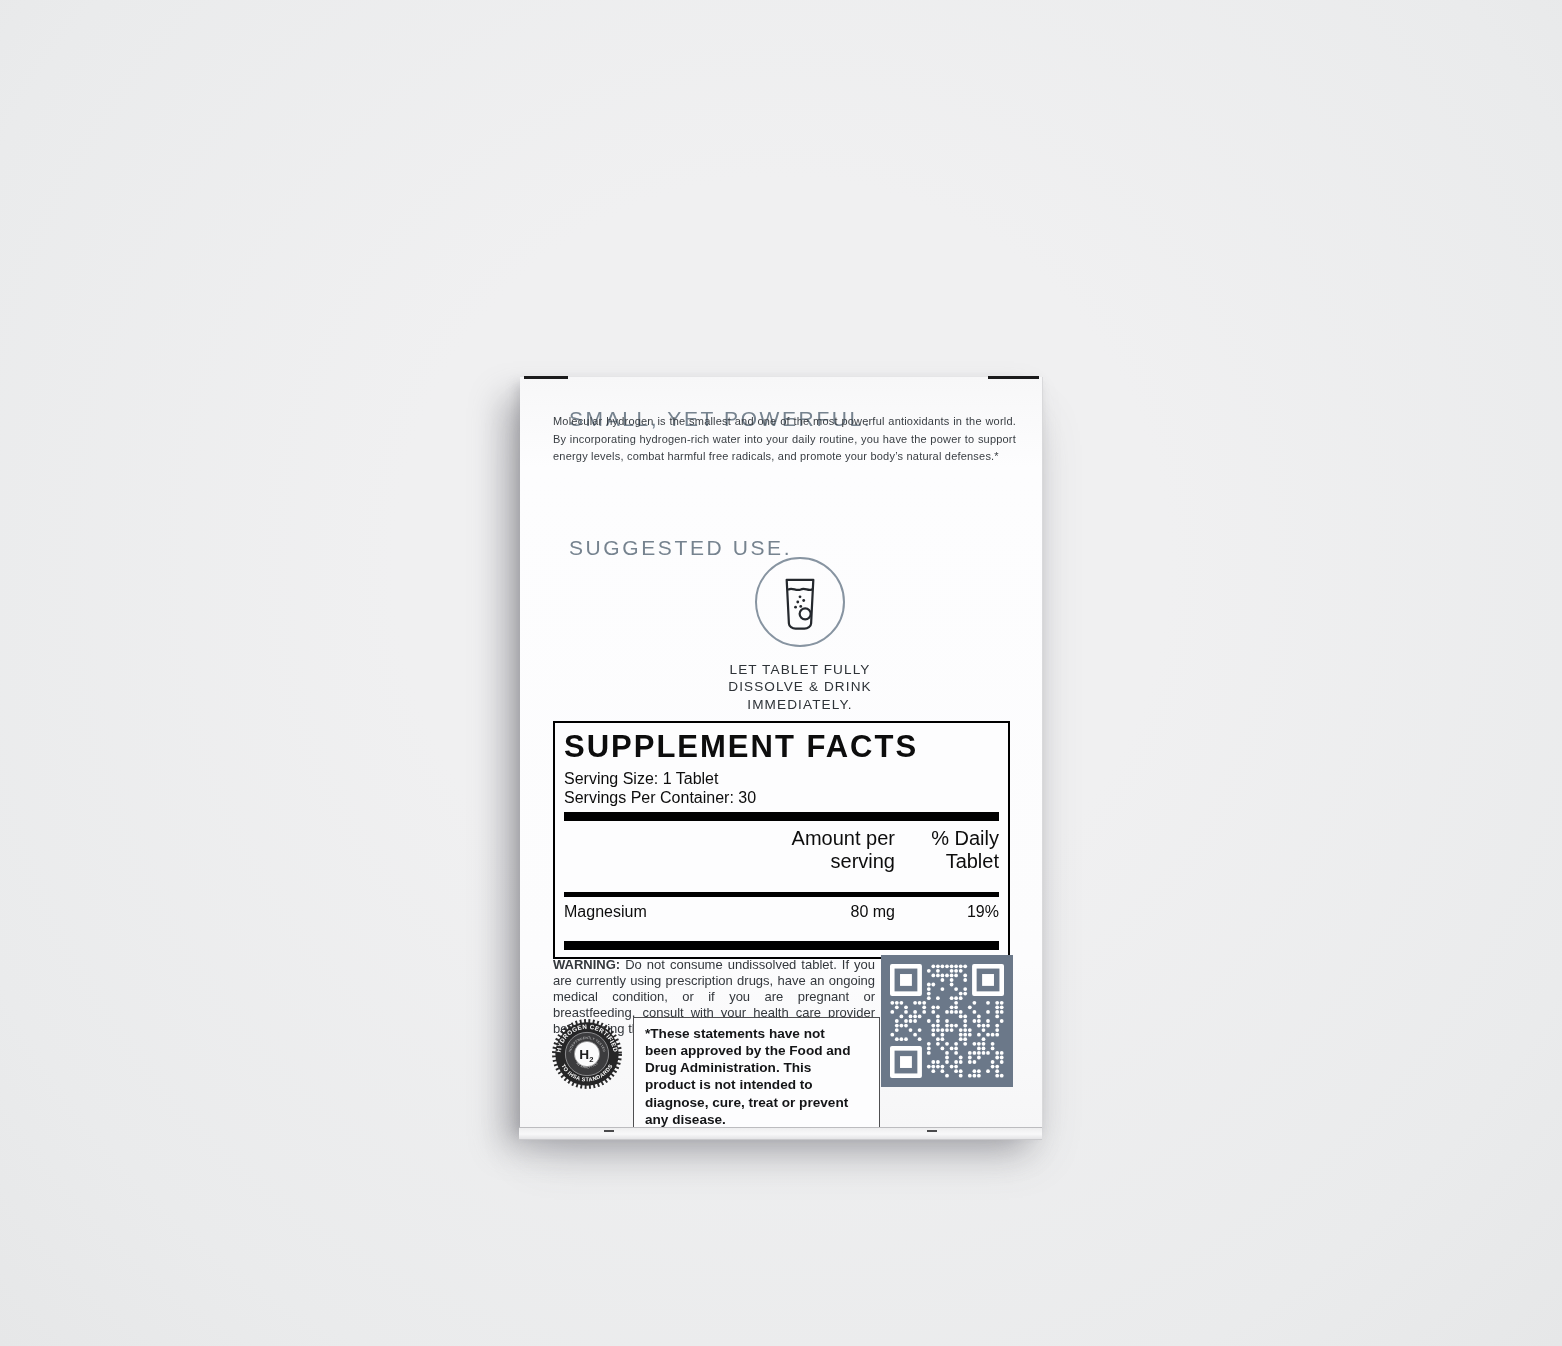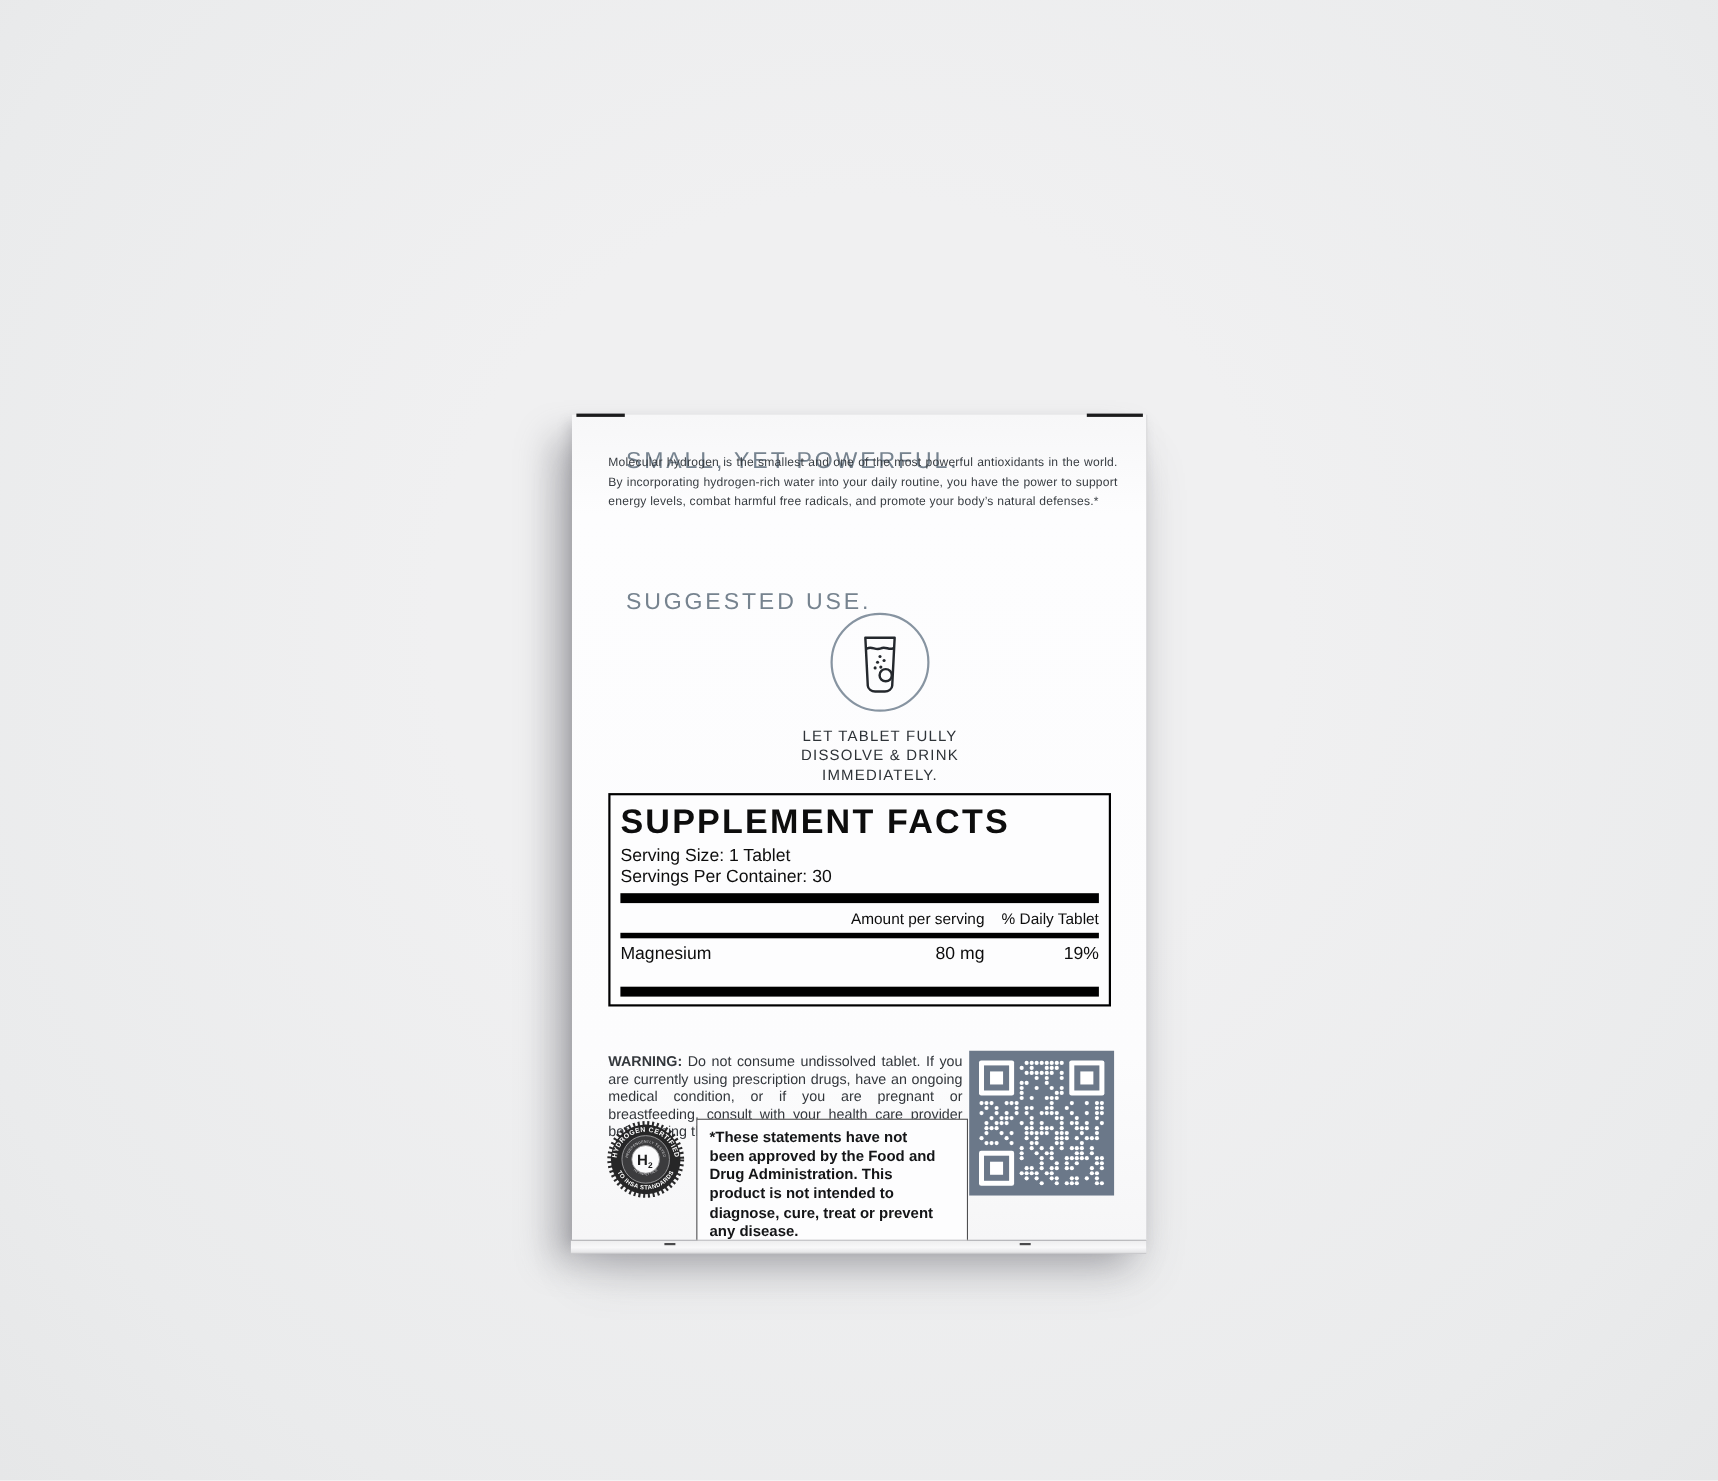--- a/index.html
+++ b/index.html
@@ -55,21 +55,21 @@
   
   .facts{
     position:absolute;left:33px;top:344px;width:457px;
     border:2.5px solid #000;background:#fdfdfe;box-sizing:border-box;
     padding:5px 9px 7px 9px;color:#0d0d0d;
   }
   .facts-title{font-size:31px;font-weight:700;letter-spacing:2px;margin:1px 0 4px 0;white-space:nowrap;}
   .facts-line{font-size:16px;line-height:1.2;}
   .bar-thick{height:9px;background:#000;margin-top:5px;}
   .bar-mid{height:5px;background:#000;}
-  .facts-head{display:flex;align-items:baseline;font-size:14px;padding:6px 0 5px 0;justify-content:space-between;}
+  .facts-head{display:flex;align-items:baseline;font-size:20px;padding:6px 0 19px 0;justify-content:space-between;}
   .facts-row{display:flex;align-items:baseline;font-size:16px;padding:6px 0 20px 0;}
   .col-name{flex:1;text-align:left;}
   .col-amt{width:150px;text-align:right;}
   .col-dv{width:104px;text-align:right;}
   
   .other-line{position:absolute;left:33px;top:504px;width:462px;margin:0;font-size:15.5px;color:#17181a;letter-spacing:0.2px;}
   .mfg{position:absolute;left:33px;top:540px;width:458px;margin:0;font-size:13px;line-height:1.4;color:#1b1c1e;}
   .warning{position:absolute;left:33px;top:580px;width:322px;margin:0;font-size:13px;line-height:1.23;color:#33373c;text-align:justify;}
   .qr{position:absolute;left:361px;top:578px;width:132px;height:132px;}
   .badge{position:absolute;left:31px;top:641px;width:72px;height:72px;}

